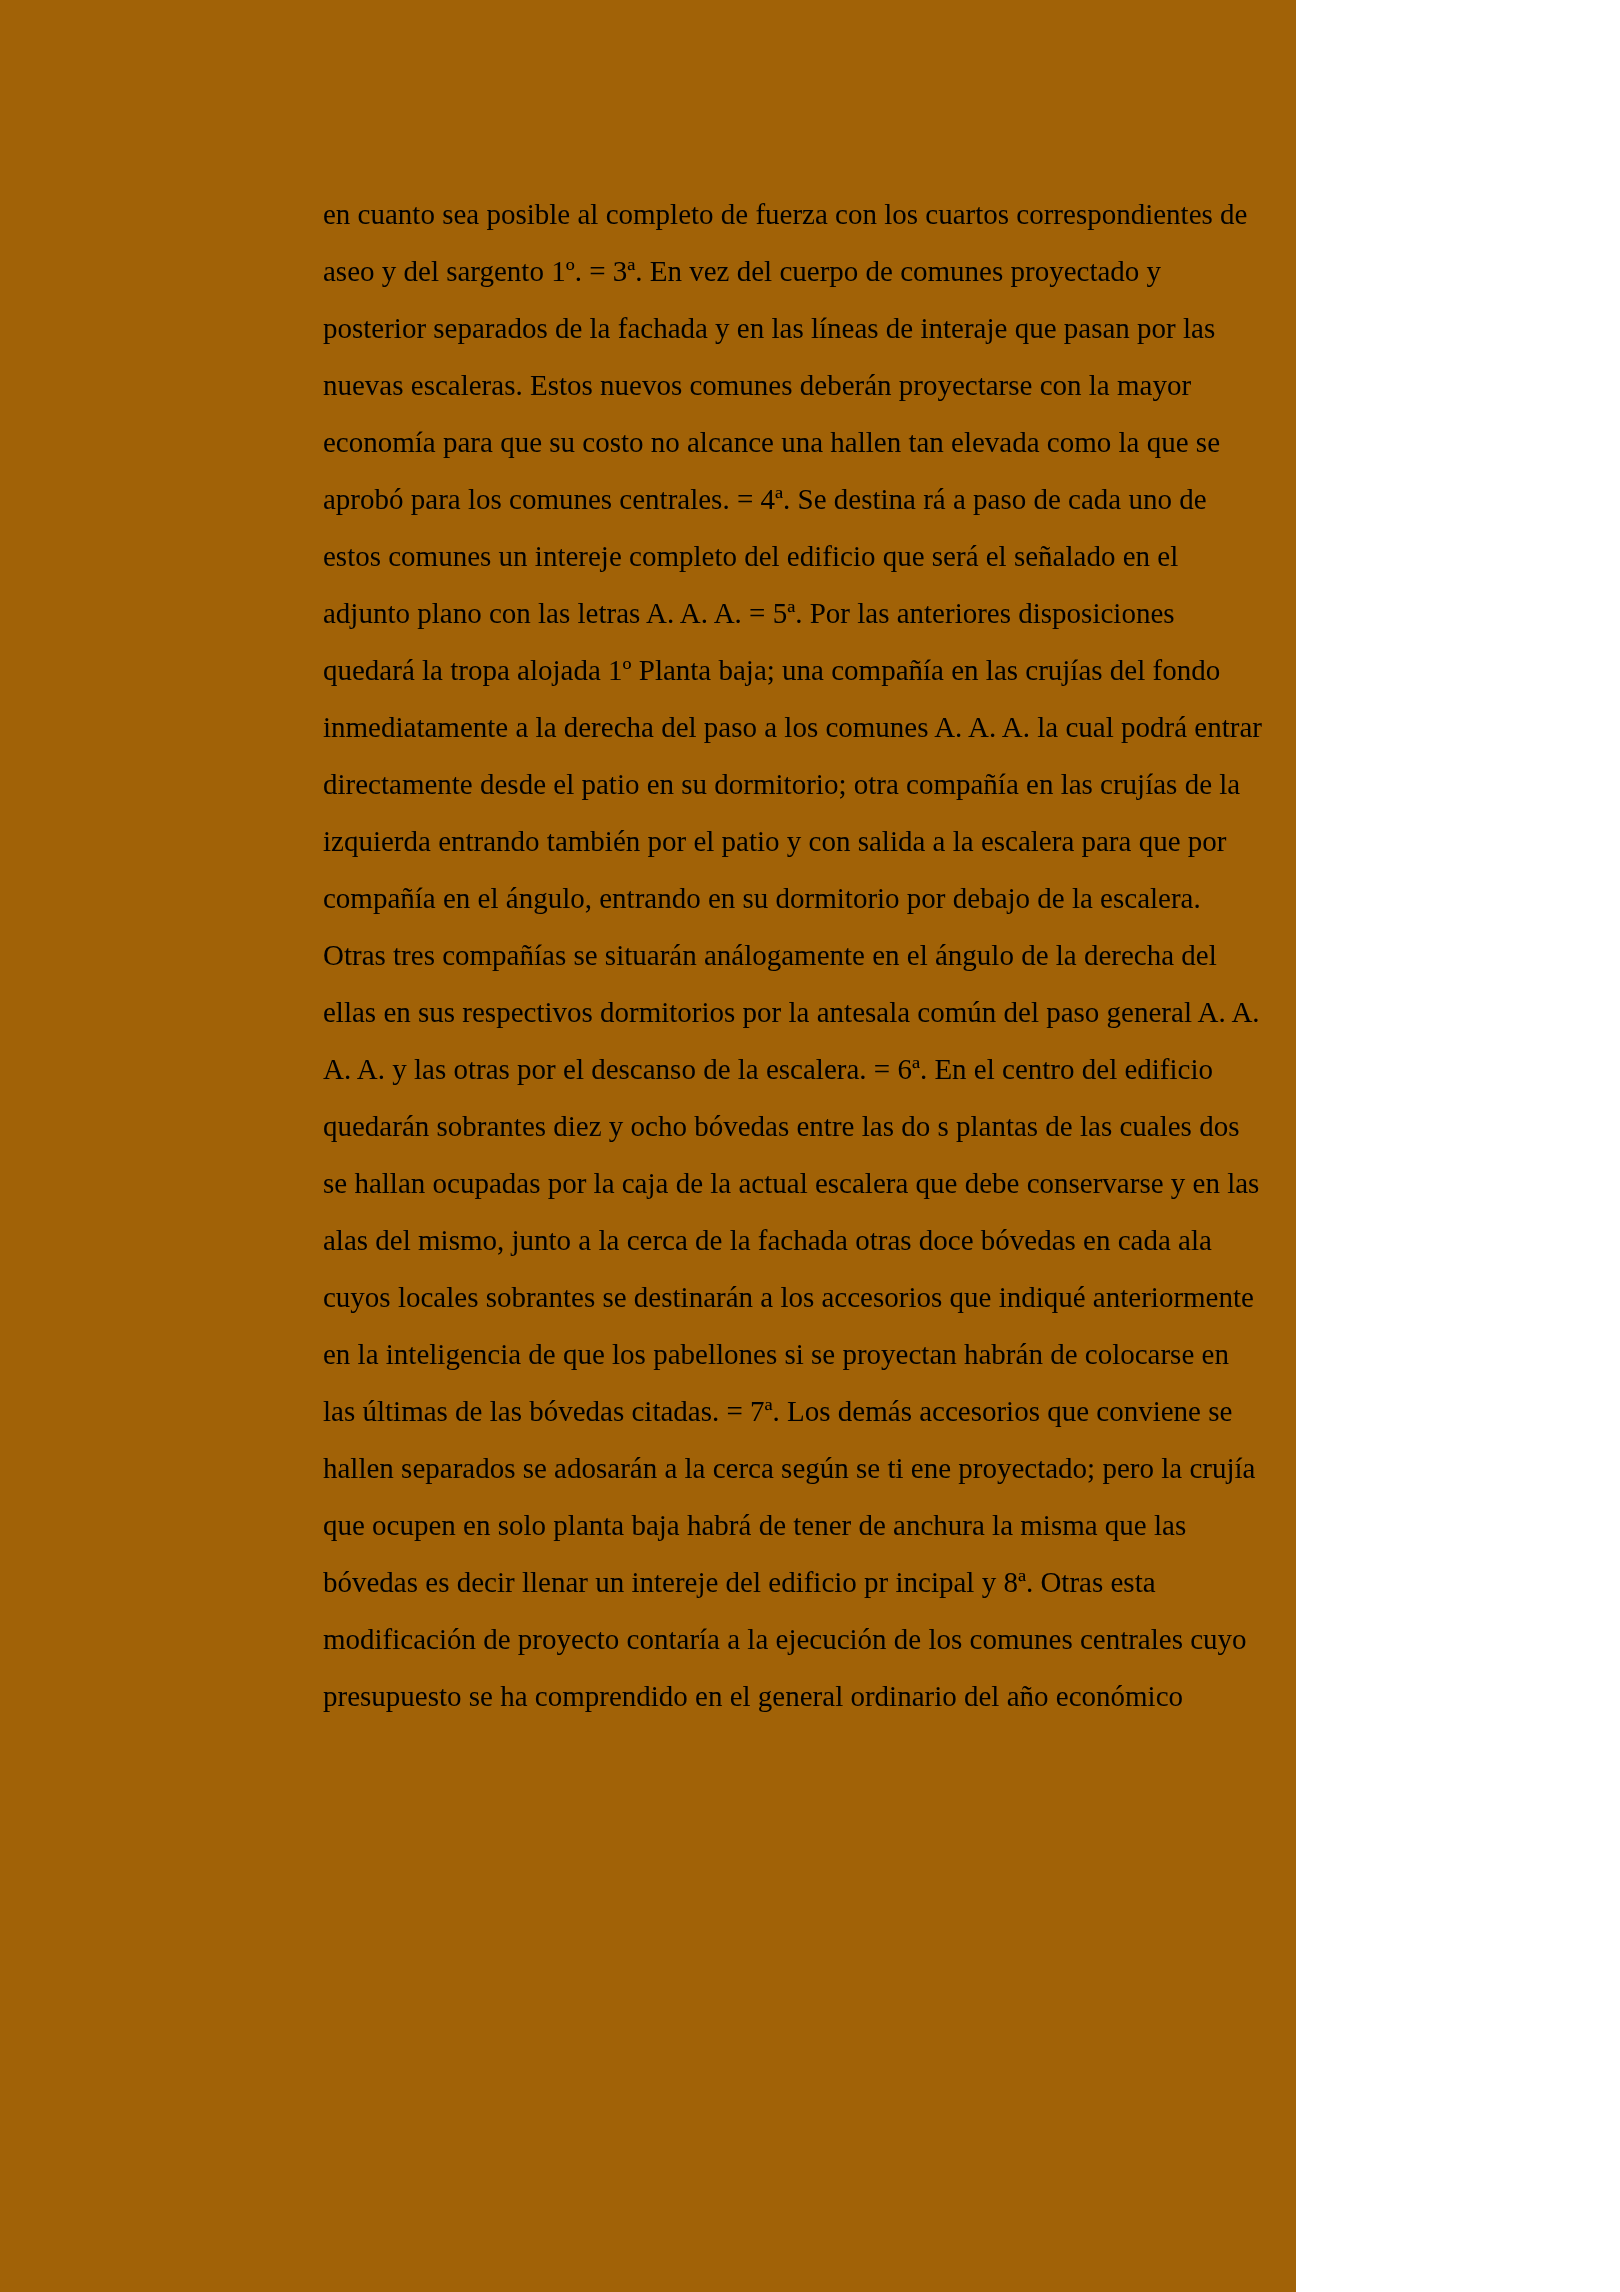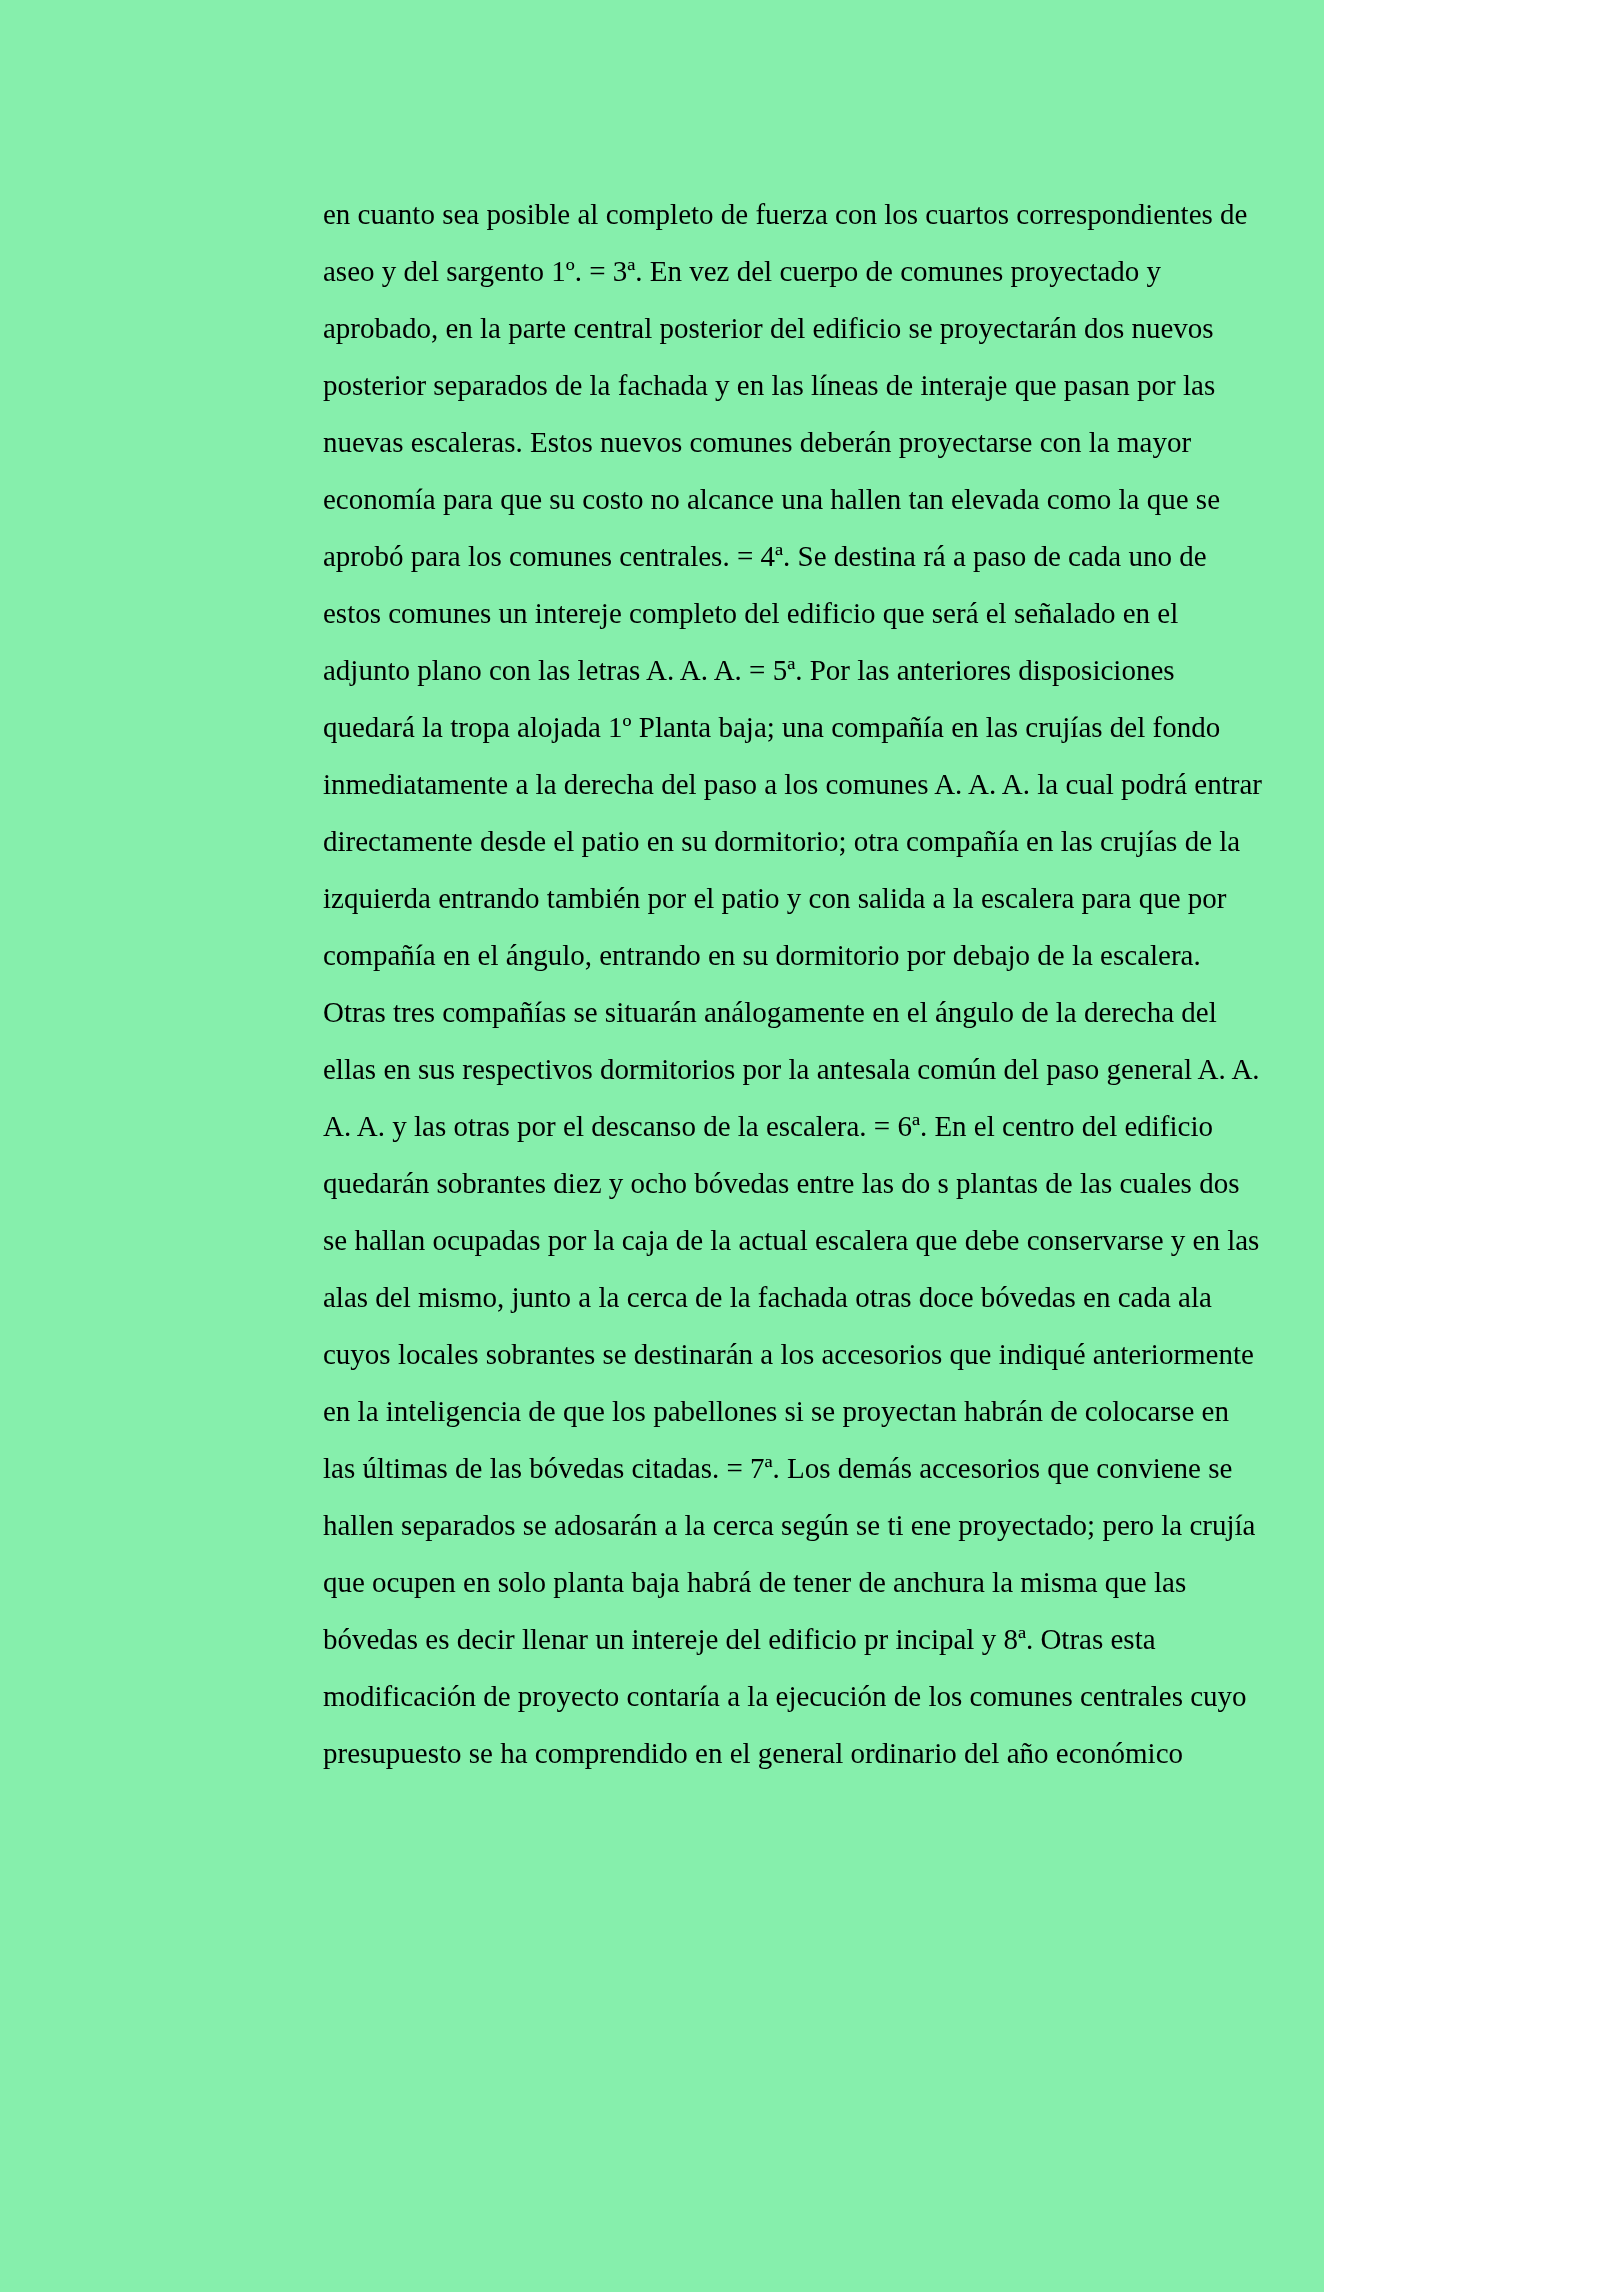--- a/index.html
+++ b/index.html
@@ -12,23 +12,22 @@
     height: 2293px;
     position: relative;
     font-family: "Liberation Serif", serif;
   }
   .page {
     position: absolute;
     left: 0;
     top: 0;
     width: 1296px;
     height: 2293px;
-    background: #86efac;
+    background: #a16207;
     overflow: hidden;
-    padding-left: 28px;
   }
   .text-block {
     position: absolute;
     left: 323px;
     top: 186px;
     width: 1176px;
     color: #000000;
     font-size: 29px;
     line-height: 57px;
     text-align: left;
@@ -48,21 +47,20 @@
     text-decoration: underline;
   }
 </style>
 </head>
 <body>
 
 <div class="page">
   <div class="text-block">
       <div class="text-line">en cuanto sea posible al completo de fuerza con los cuartos correspondientes de</div>
       <div class="text-line">aseo y del sargento 1º. = 3ª. En vez del cuerpo de comunes proyectado y</div>
-      <div class="text-line">aprobado, en la parte central posterior del edificio se proyectarán dos nuevos</div>
       <div class="text-line">posterior separados de la fachada y en las líneas de interaje que pasan por las</div>
       <div class="text-line">nuevas escaleras. Estos nuevos comunes deberán proyectarse con la mayor</div>
       <div class="text-line">economía para que su costo no alcance una hallen tan elevada como la que se</div>
       <div class="text-line">aprobó para los comunes centrales. = 4ª. Se destina rá a paso de cada uno de</div>
       <div class="text-line">estos comunes un intereje completo del edificio que será el señalado en el</div>
       <div class="text-line">adjunto plano con las letras A. A. A. = 5ª. Por las anteriores disposiciones</div>
       <div class="text-line">quedará la tropa alojada 1º Planta baja; una compañía en las crujías del fondo</div>
       <div class="text-line">inmediatamente a la derecha del paso a los comunes A. A. A. la cual podrá entrar</div>
       <div class="text-line">directamente desde el patio en su dormitorio; otra compañía en las crujías de la</div>
       <div class="text-line">izquierda entrando también por el patio y con salida a la escalera para que por</div>

